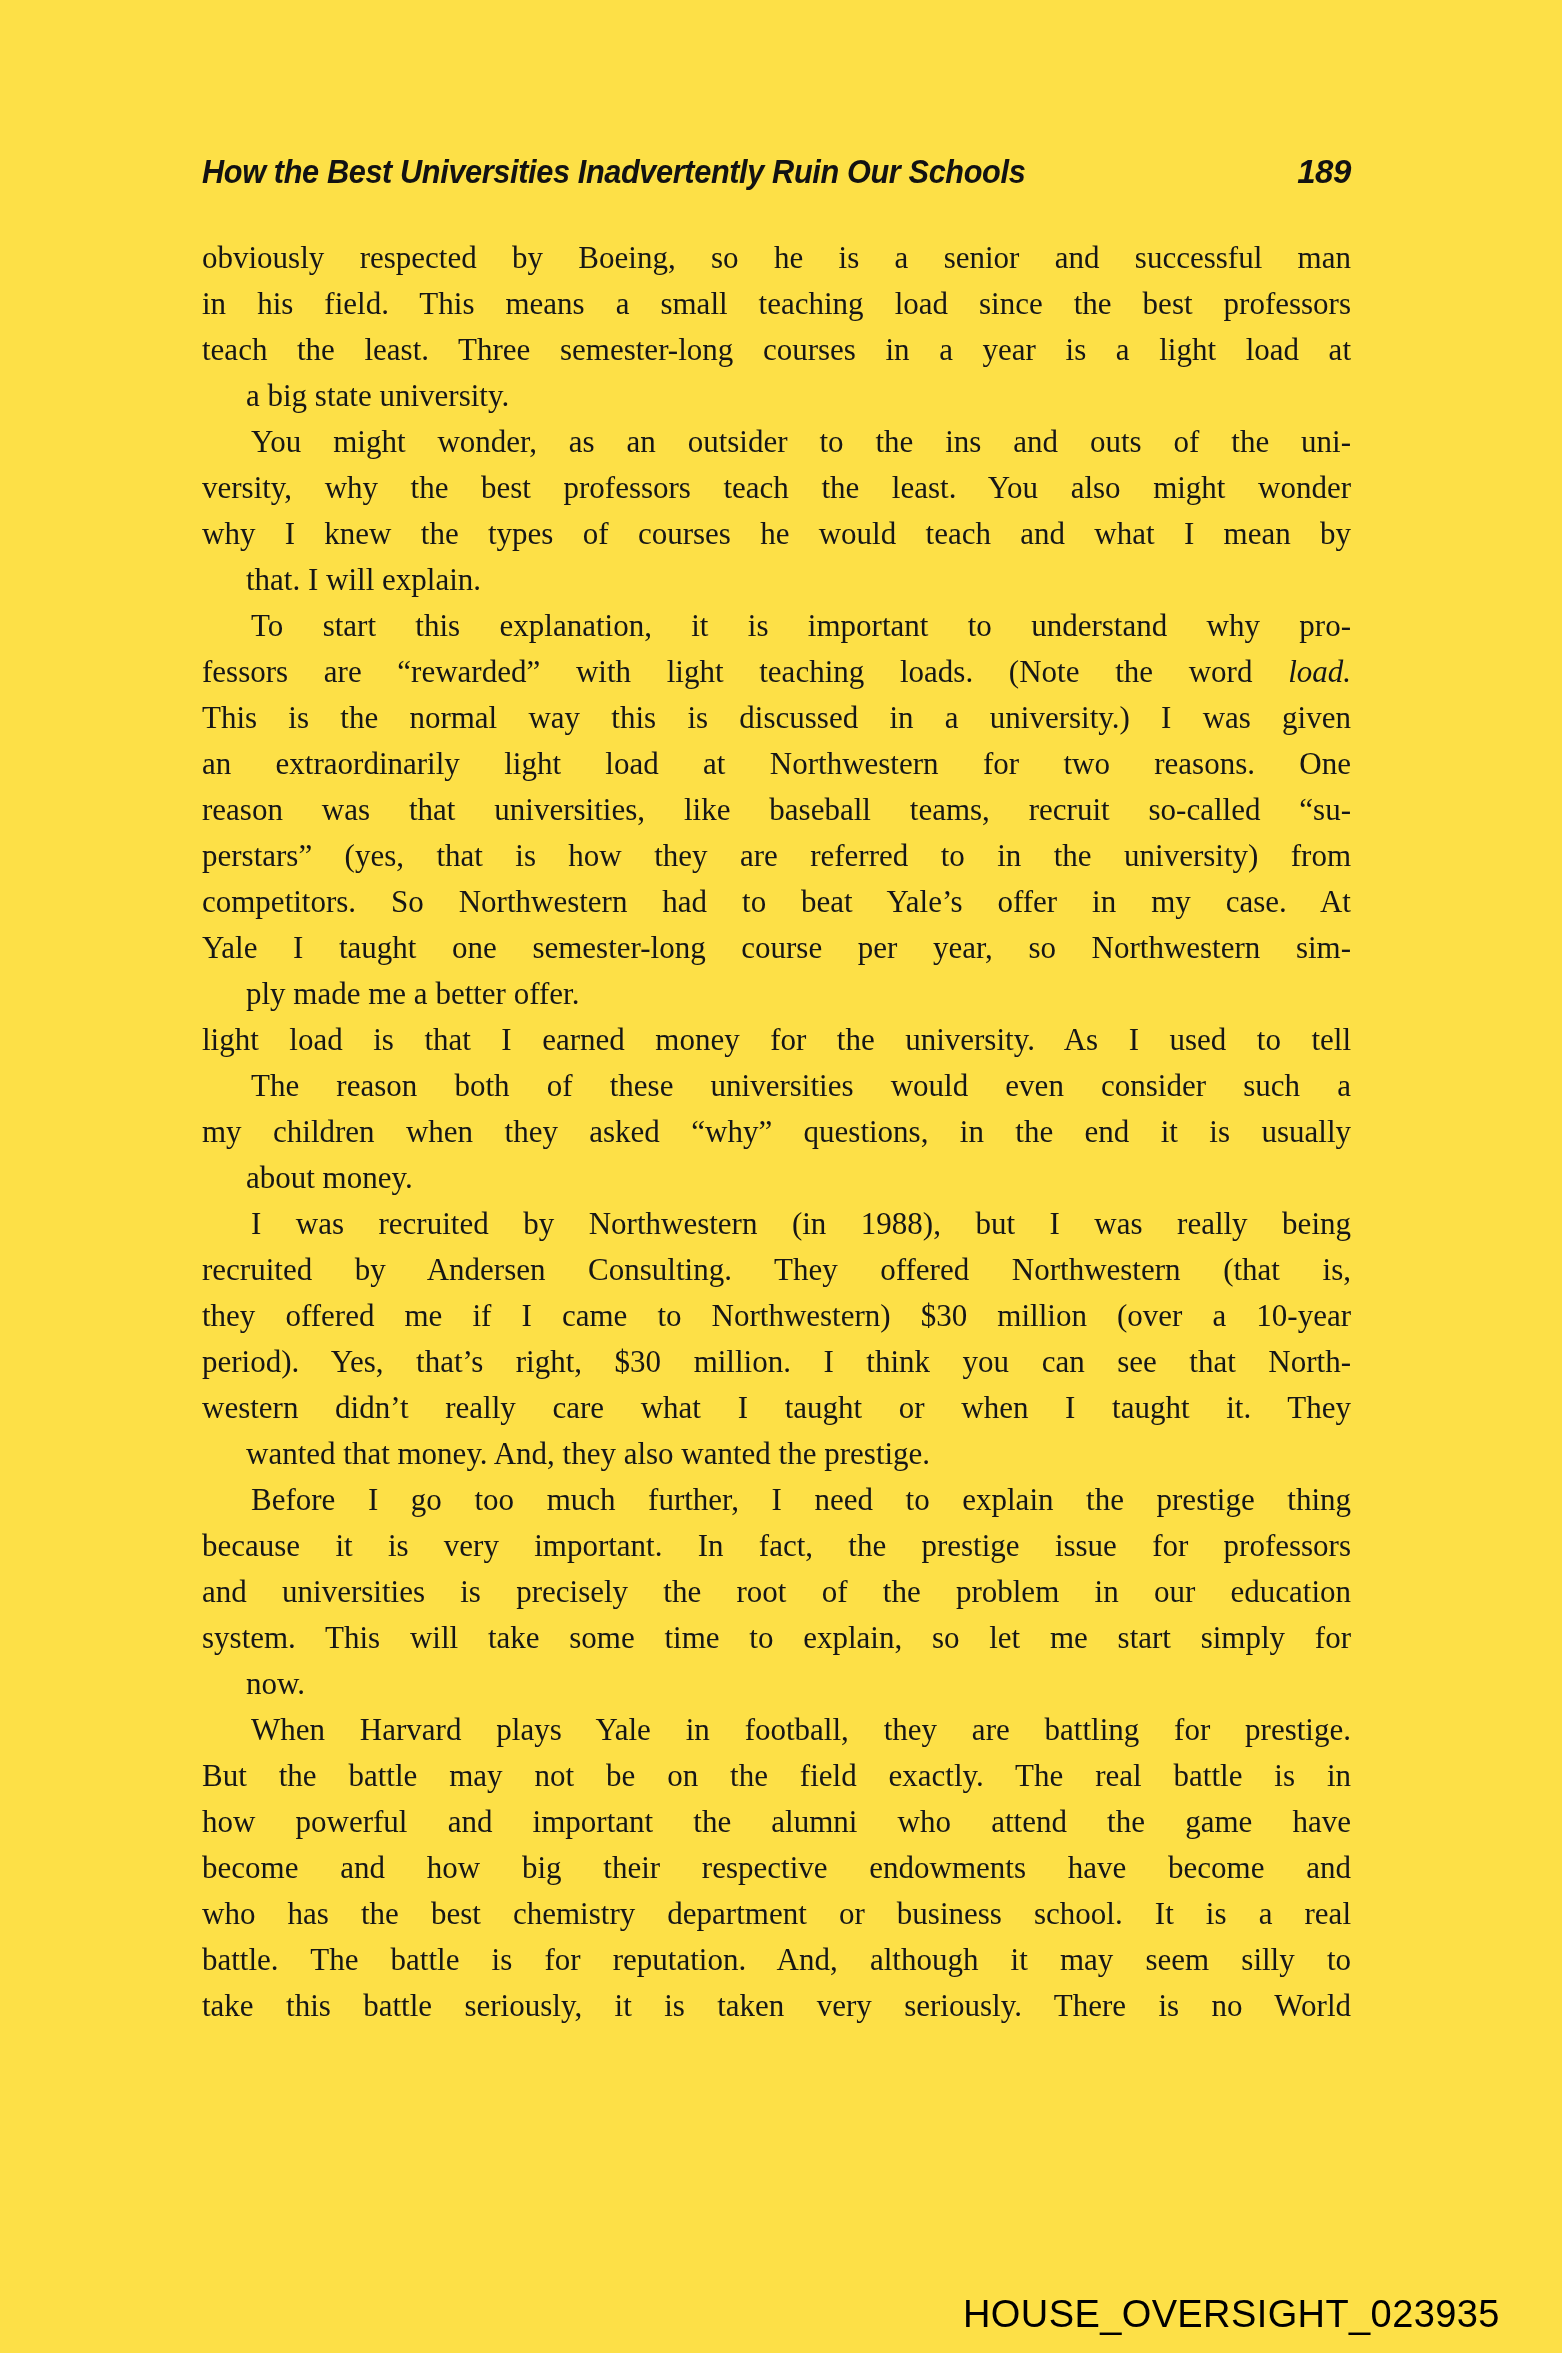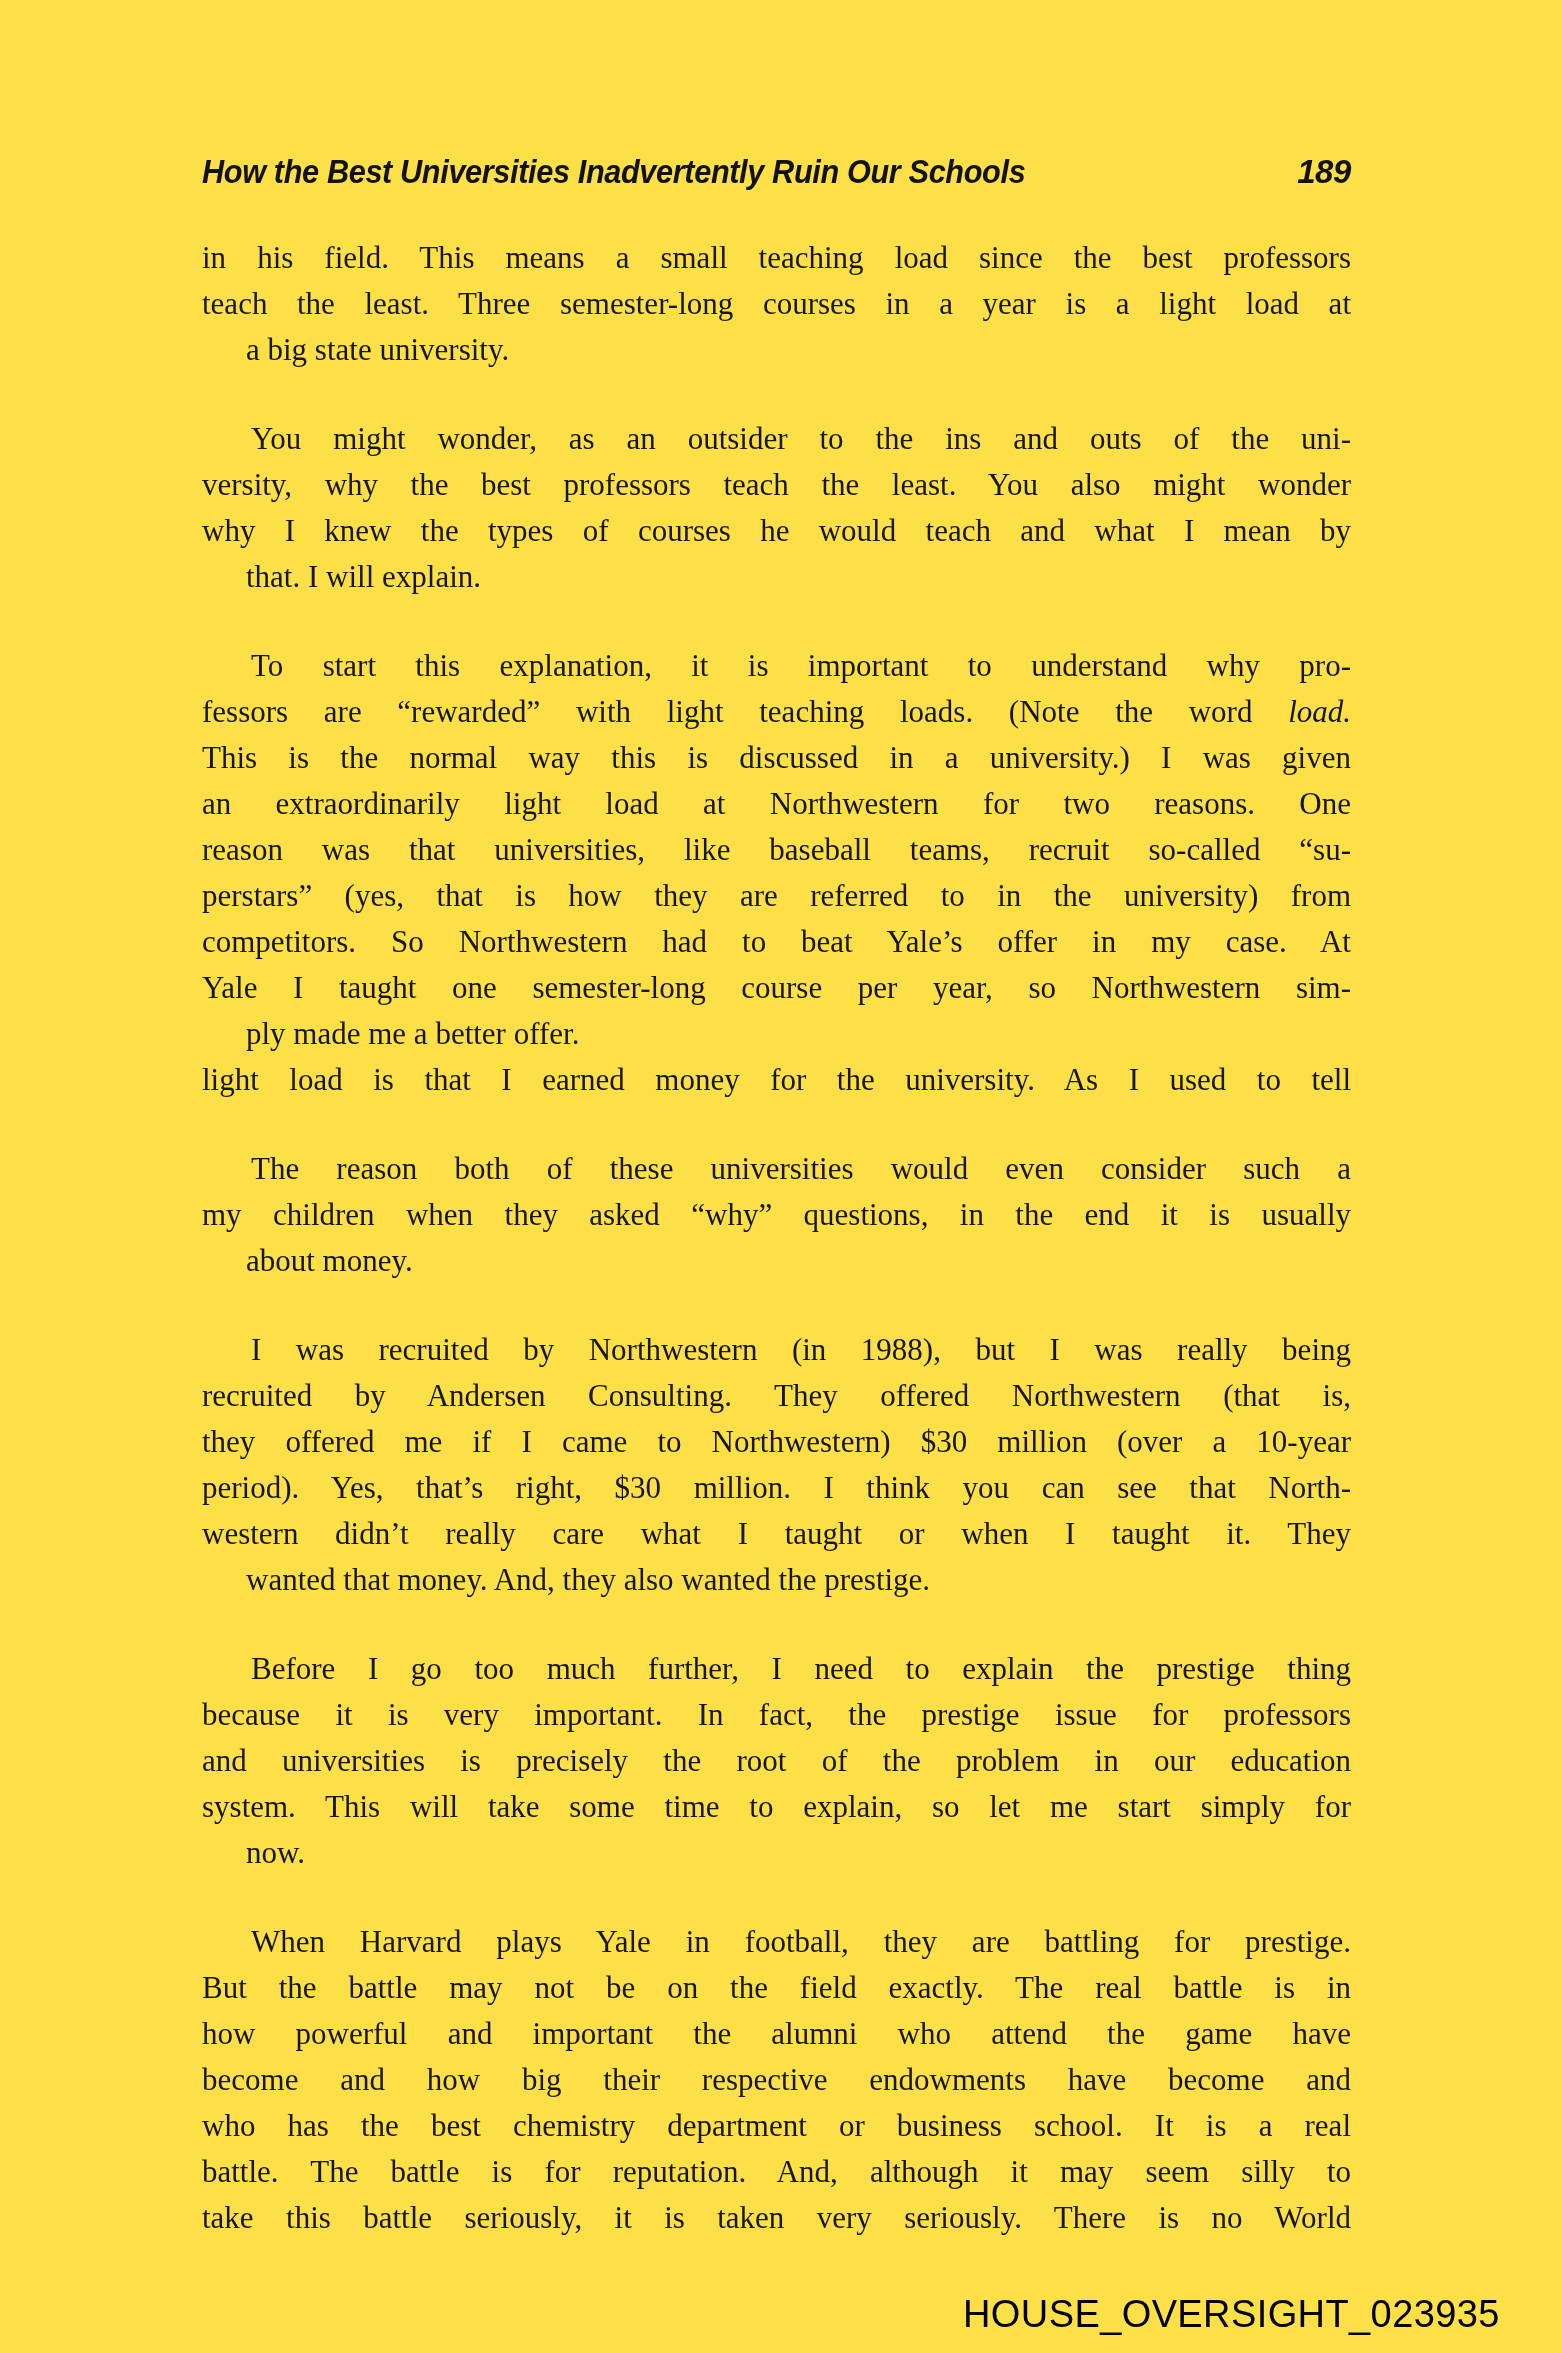--- a/index.html
+++ b/index.html
@@ -51,21 +51,20 @@
     text-align-last: justify;
     min-height: 46px;
   }
   .line.last {
     text-align: left;
     text-align-last: left;
     margin-left: 44px;
   }
   .line.first {
     padding-left: 49px;
-    margin-top: 43px;
   }
   .line em {
     font-style: italic;
   }
   .stamp {
     position: absolute;
     top: 2293px;
     left: 963px;
     font-family: "Liberation Sans", sans-serif;
     font-size: 38px;
@@ -79,20 +78,21 @@
 
 <div class="page">
 
   <div class="running-head">
     <span class="title">How the Best Universities Inadvertently Ruin Our Schools</span>
     <span class="page-number">189</span>
   </div>
 
   <div class="body-text">
       <div class="para">
+        <div class="line">obviously respected by Boeing, so he is a senior and successful man</div>
         <div class="line">in his field. This means a small teaching load since the best professors</div>
         <div class="line">teach the least. Three semester-long courses in a year is a light load at</div>
         <div class="line last">a big state university.</div>
       </div>
       <div class="para">
         <div class="line first">You might wonder, as an outsider to the ins and outs of the uni-</div>
         <div class="line">versity, why the best professors teach the least. You also might wonder</div>
         <div class="line">why I knew the types of courses he would teach and what I mean by</div>
         <div class="line last">that. I will explain.</div>
       </div>

